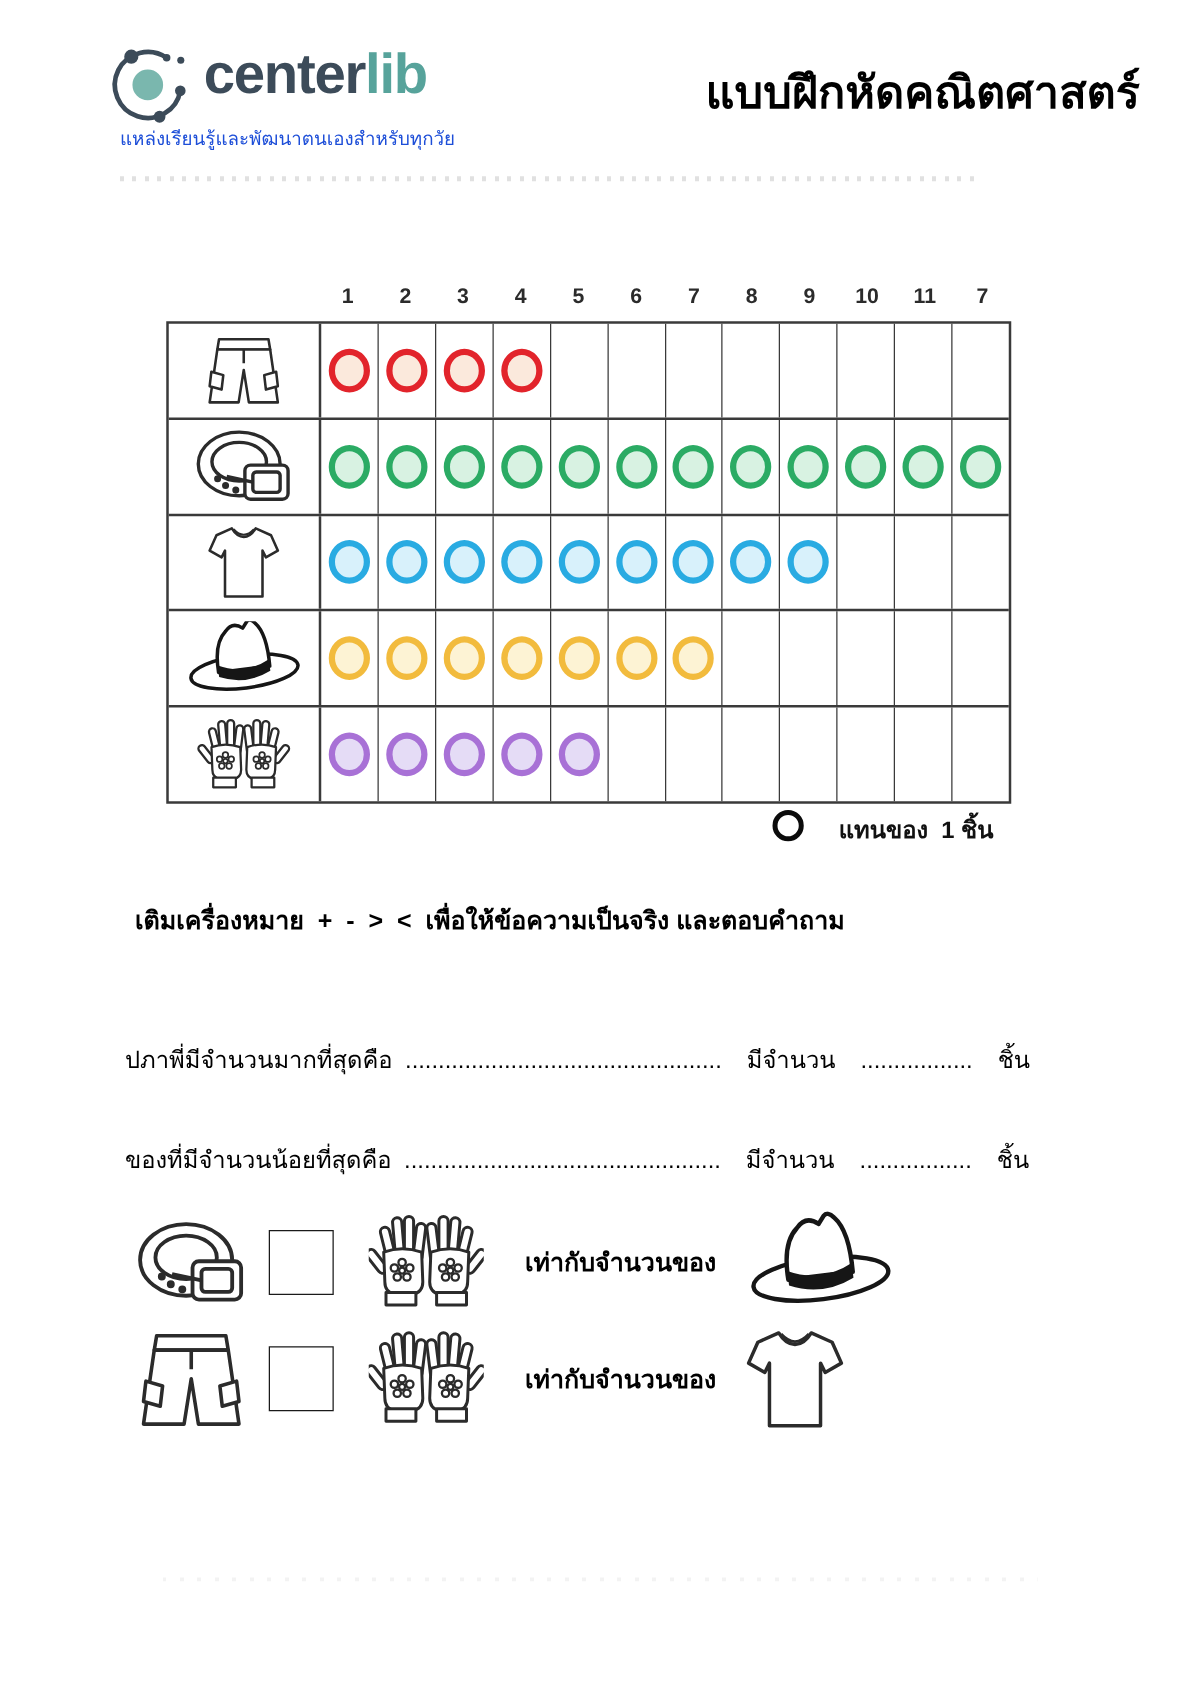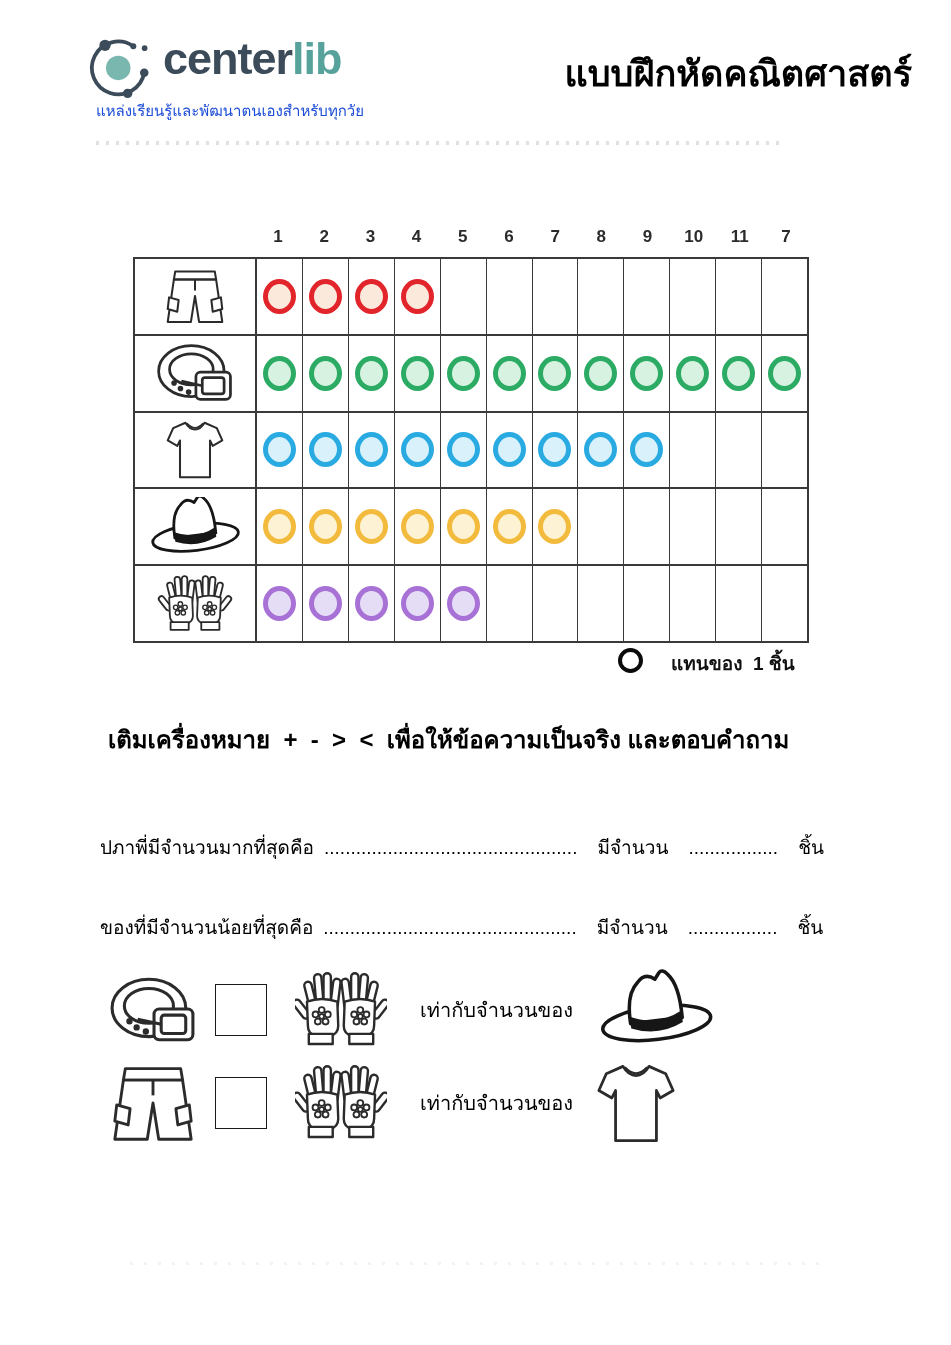--- a/index.html
+++ b/index.html
@@ -42,28 +42,28 @@
   .t-cell{flex:1;border-right:1.5px solid #3a3a3a;display:flex;
           align-items:center;justify-content:center;box-sizing:border-box;}
   .t-cell:last-child{border-right:none;}
   .tally{display:inline-block;width:23px;height:25px;border:5px solid #000;border-radius:50%;}
 
   
   .legend{left:618px;top:648px;display:flex;align-items:flex-start;gap:28px;}
   .legend-circle{width:17px;height:17px;border:4.5px solid #0b0b0b;border-radius:50%;background:#fff;}
   .legend-text{font-size:19px;font-weight:700;color:#111;}
 
-  .instruction{left:108px;top:720px;font-size:24px;font-weight:700;}
+  .instruction{left:108px;top:720px;font-size:20px;font-weight:700;}
 
   .qline{left:100px;width:800px;font-size:19px;}
   .q1{top:832px;} .q2{top:912px;}
   .qline .gap{display:inline-block;width:10px;}
 
   
-  .cmp-row{position:absolute;left:105px;display:flex;align-items:center;height:96px;}
+  .cmp-row{position:absolute;left:105px;display:flex;align-items:center;height:96px;font-weight:bold;}
   .r1{top:962px;} .r2{top:1055px;} .r3{top:1165px;}
   .slot{display:flex;align-items:center;justify-content:center;}
   .s1{width:95px;} .s2{width:82px;} .s3{width:118px;}
   .starget{margin-left:24px;}
   .answer-box{display:inline-block;width:50px;height:50px;border:1.6px solid #1a1a1a;background:#fff;}
   .cmp-text{margin-left:20px;font-size:20px;white-space:nowrap;}
 
   .cmp-ic-belt{width:88px;height:72px;}
   .cmp-ic-shorts{width:92px;height:84px;}
   .cmp-ic-gloves{width:92px;height:90px;}

